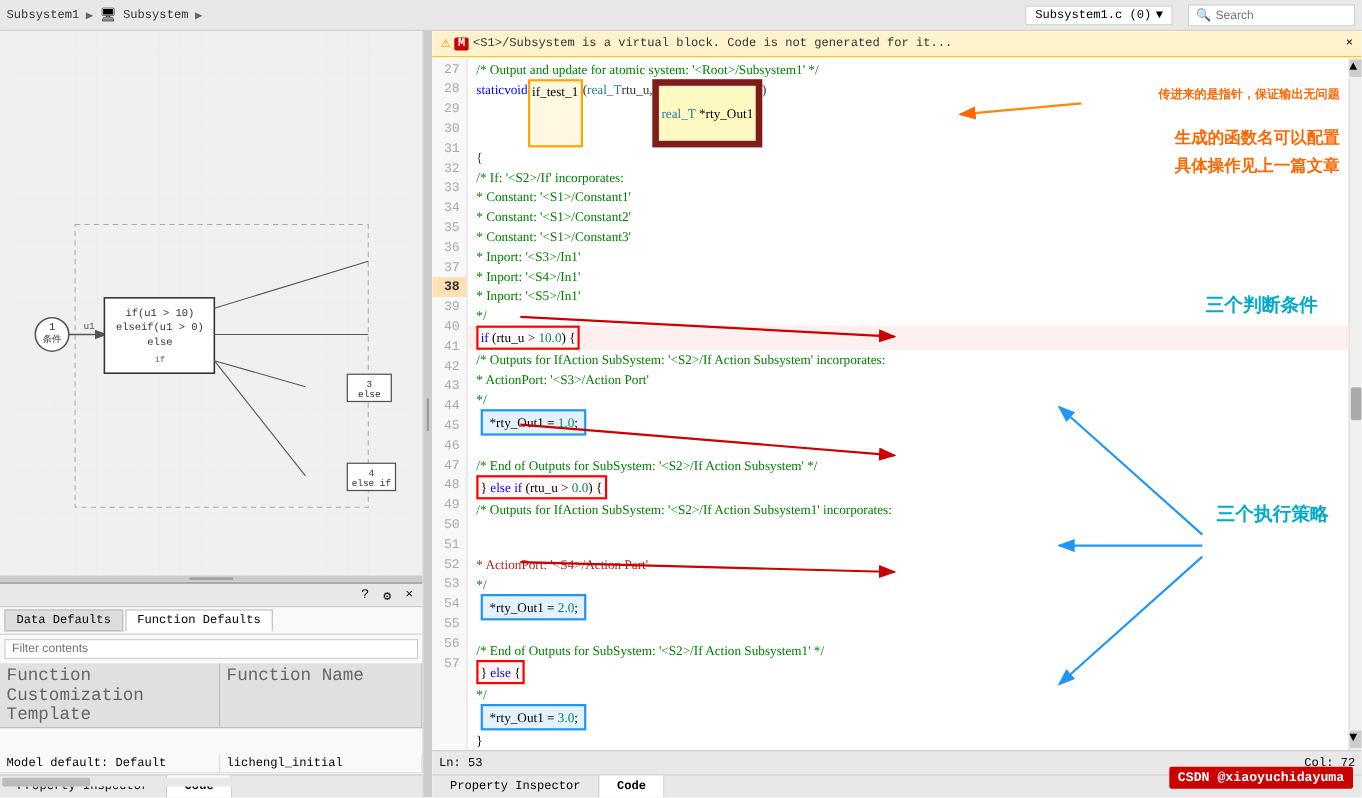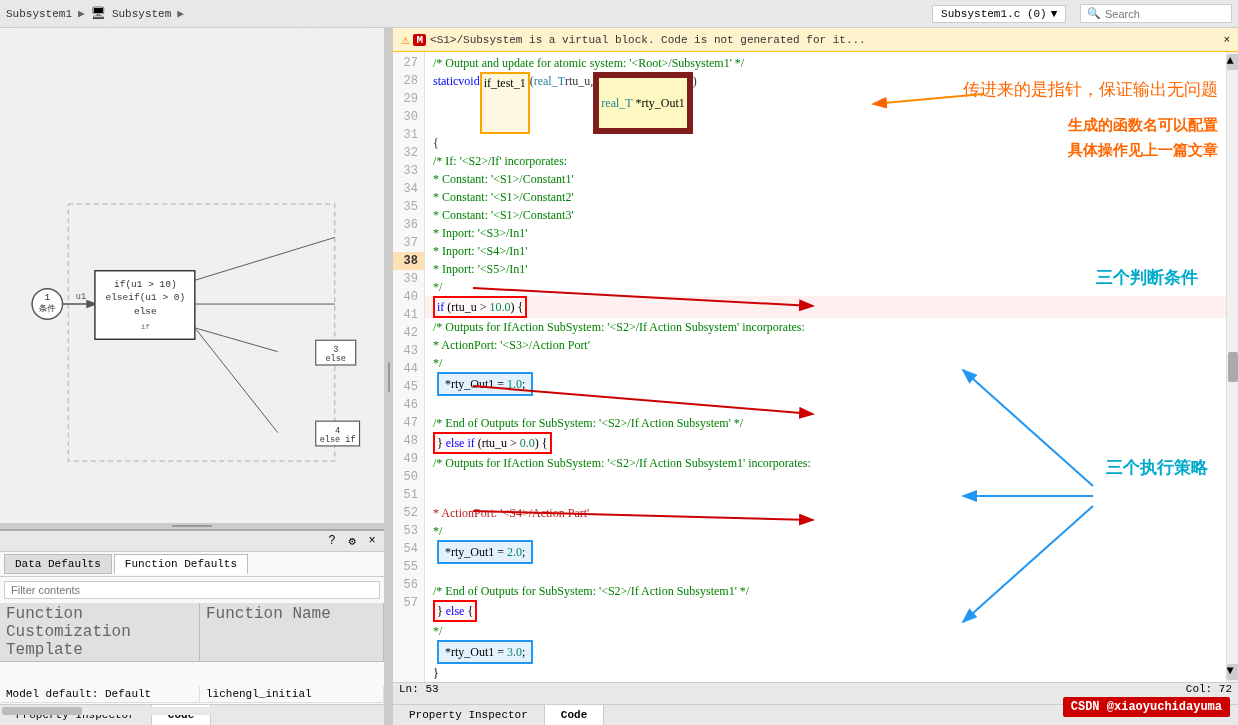--- a/index.html
+++ b/index.html
@@ -40,21 +40,21 @@
     .right-panel { flex: 1; background: white; display: flex; flex-direction: column; position: relative; }
 
     .warning-bar { background: #fff3cd; border-bottom: 1px solid #ffc107; padding: 3px 8px; font-size: 11px; display: flex; align-items: center; gap: 4px; }
 
     .code-area { flex: 1; overflow: hidden; display: flex; position: relative; }
 
     
     .annotation-overlay { position: absolute; top: 0; left: 0; width: 100%; height: 100%; pointer-events: none; }
 
     
-    .status-bar { display: flex; justify-content: space-between; background: #e8e8e8; border-top: 1px solid #ccc; height: 22px; padding: 0 6px; font-size: 11px; }
+    .status-bar { display: flex; justify-content: space-between; align-items: center; background: #e8e8e8; border-top: 1px solid #ccc; height: 22px; padding: 0 6px; font-size: 11px; }
 
     
     .editor-bottom-tabs { display: flex; border-top: 1px solid #ccc; background: #e8e8e8; }
     .editor-tab { padding: 4px 16px; font-size: 11px; cursor: pointer; border-right: 1px solid #ccc; }
     .editor-tab.active { background: white; font-weight: bold; }
 
     
     .watermark { position: absolute; bottom: 8px; right: 8px; background: #c00; color: white; padding: 3px 8px; font-size: 12px; font-weight: bold; border-radius: 2px; }
 
     
@@ -360,21 +360,21 @@
           <div style="width:12px; height:16px; background:#ccc; border-radius:2px; margin-top:2px; cursor:pointer;">▲</div>
           <div style="flex:1;"></div>
           <div style="width:10px; height:30px; background:#aaa; border-radius:2px; margin:4px 0;"></div>
           <div style="flex:1;"></div>
           <div style="width:12px; height:16px; background:#ccc; border-radius:2px; margin-bottom:2px; cursor:pointer;">▼</div>
         </div>
       </div>
 
       <div class="annotation-overlay" style="pointer-events:none; position:absolute; top:28px; left:0; width:100%; height:100%;">
 
-        <div style="position:absolute; top:22px; right:20px; font-family:'Microsoft YaHei',sans-serif; font-size:17px; font-weight:normal; color:#ff6600; white-space:nowrap;">传进来的是指针，保证输出无问题</div>
+        <div style="position:absolute; top:22px; right:20px; font-family:'Microsoft YaHei',sans-serif; font-size:11px; font-weight:bold; color:#ff6600; white-space:nowrap;">传进来的是指针，保证输出无问题</div>
         <div style="position:absolute; top:60px; right:20px; font-family:'Microsoft YaHei',sans-serif; font-size:15px; font-weight:bold; color:#ff6600; white-space:nowrap;">生成的函数名可以配置</div>
         <div style="position:absolute; top:85px; right:20px; font-family:'Microsoft YaHei',sans-serif; font-size:15px; font-weight:bold; color:#ff6600; white-space:nowrap;">具体操作见上一篇文章</div>
         <div style="position:absolute; top:210px; right:40px; font-family:'Microsoft YaHei',sans-serif; font-size:17px; font-weight:bold; color:#00aacc; white-space:nowrap;">三个判断条件</div>
         <div style="position:absolute; top:400px; right:30px; font-family:'Microsoft YaHei',sans-serif; font-size:17px; font-weight:bold; color:#00aacc; white-space:nowrap;">三个执行策略</div>
 
         <svg style="position:absolute; top:0; left:0; width:100%; height:100%; pointer-events:none;">
 
           <defs>
             <marker id="arr-orange" markerWidth="8" markerHeight="6" refX="7" refY="3" orient="auto">
               <polygon points="0 0, 8 3, 0 6" fill="#ff6600"></polygon>

